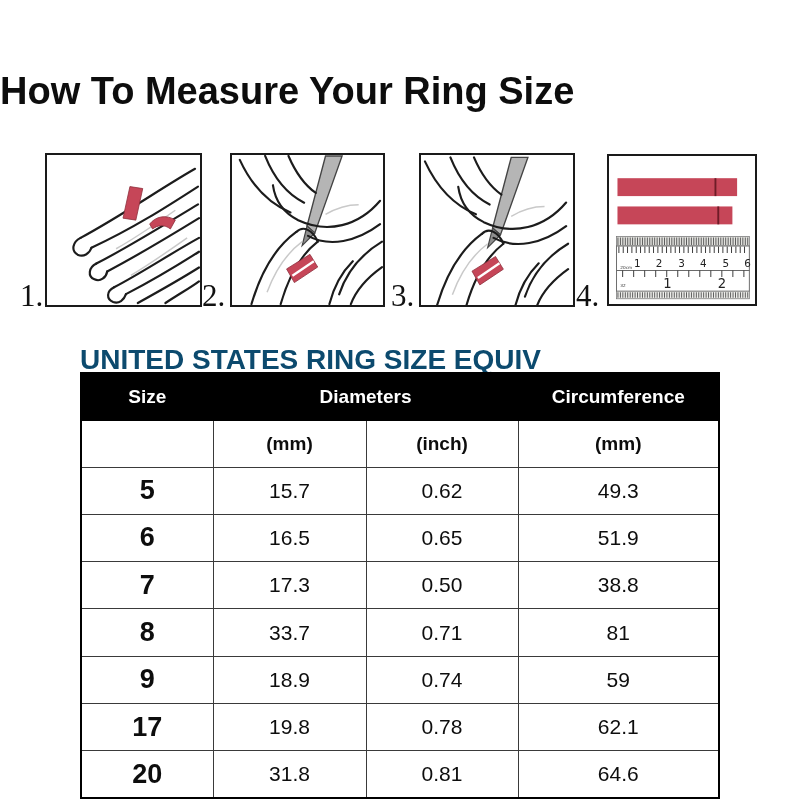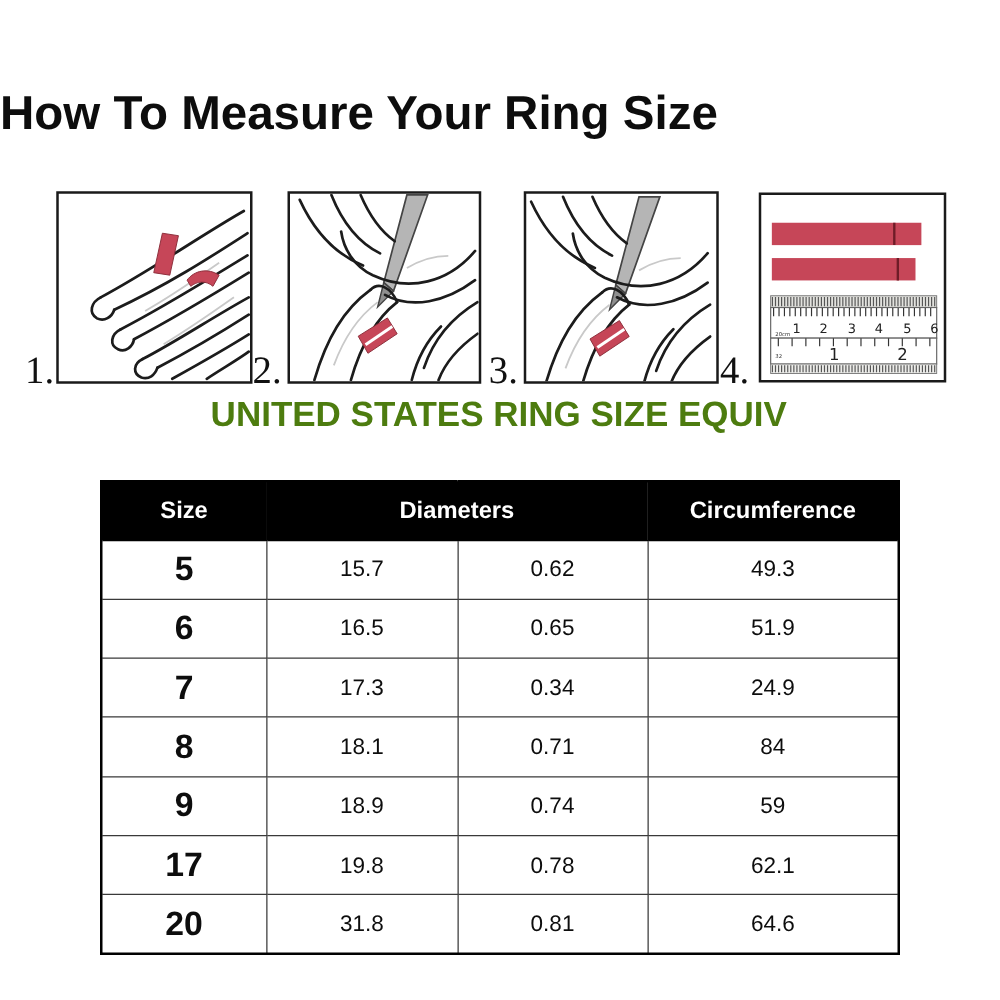--- a/index.html
+++ b/index.html
@@ -21,44 +21,44 @@
   .step-box{
     position:absolute;top:153px;height:154px;border:2px solid #1a1a1a;
     background:#fff;box-sizing:border-box;
   }
   .b1{left:45px;width:157px;}
   .b2{left:230px;width:155px;}
   .b3{left:419px;width:156px;}
   .b4{left:607px;width:150px;height:152px;top:154px;}
   .step-box svg{width:100%;height:100%;display:block;}
   .subtitle{
-    position:absolute;top:316px;left:80px;width:638px;margin:0;
-    text-align:center;font-size:28px;font-weight:bold;color:#4d7c0f;
+    position:absolute;top:344px;left:80px;width:638px;margin:0;
+    font-size:28px;font-weight:bold;color:#0c4a6e;
   }
   table.size-table{
-    position:absolute;left:80px;top:384px;width:638px;
+    position:absolute;left:80px;top:372px;width:638px;
     border-collapse:collapse;table-layout:fixed;
     border:2px solid #000;
   }
   .size-table col.c1{width:132px;}
   .size-table col.c2{width:153px;}
   .size-table col.c3{width:152px;}
   .size-table col.c4{width:201px;}
   .size-table th,.size-table td{
     border:1.5px solid #3a3a3a;text-align:center;vertical-align:middle;
     padding:0;
   }
   .size-table tr{height:47px;}
   .size-table tbody tr{height:47.3px;}
   .head-main th{
     background:#000000;color:#ffffff;font-size:19px;font-weight:bold;
     border-color:#000;
   }
   .head-units th{background:#fff;color:#0d0d0d;font-size:19px;font-weight:bold;}
-  .size-table td{font-size:18px;color:#0d0d0d;}
+  .size-table td{font-size:21px;color:#0d0d0d;}
   .size-table td.size-cell{font-size:27px;font-weight:bold;}
 </style>
 </head>
 <body>
 
 <svg width="0" height="0" style="position:absolute" aria-hidden="true">
   <defs>
     <g id="hand-pen-def">
 
       <polygon points="96,0 113,0 85,79 77,72" fill="#b5b5b5" stroke="#444" stroke-width="1.4"></polygon>
@@ -178,45 +178,51 @@
         <col class="c2">
         <col class="c3">
         <col class="c4">
       </colgroup>
     <thead>
       <tr class="head-main">
         <th>Size</th>
         <th colspan="2">Diameters</th>
         <th>Circumference</th>
       </tr>
+      <tr class="head-units">
+        <th></th>
+        <th>(mm)</th>
+        <th>(inch)</th>
+        <th>(mm)</th>
+      </tr>
     </thead>
     <tbody>
       <tr>
         <td class="size-cell">5</td>
         <td>15.7</td>
         <td>0.62</td>
         <td>49.3</td>
       </tr>
       <tr>
         <td class="size-cell">6</td>
         <td>16.5</td>
         <td>0.65</td>
         <td>51.9</td>
       </tr>
       <tr>
         <td class="size-cell">7</td>
         <td>17.3</td>
-        <td>0.34</td>
-        <td>24.9</td>
+        <td>0.50</td>
+        <td>38.8</td>
       </tr>
       <tr>
         <td class="size-cell">8</td>
-        <td>18.1</td>
+        <td>33.7</td>
         <td>0.71</td>
-        <td>84</td>
+        <td>81</td>
       </tr>
       <tr>
         <td class="size-cell">9</td>
         <td>18.9</td>
         <td>0.74</td>
         <td>59</td>
       </tr>
       <tr>
         <td class="size-cell">17</td>
         <td>19.8</td>

